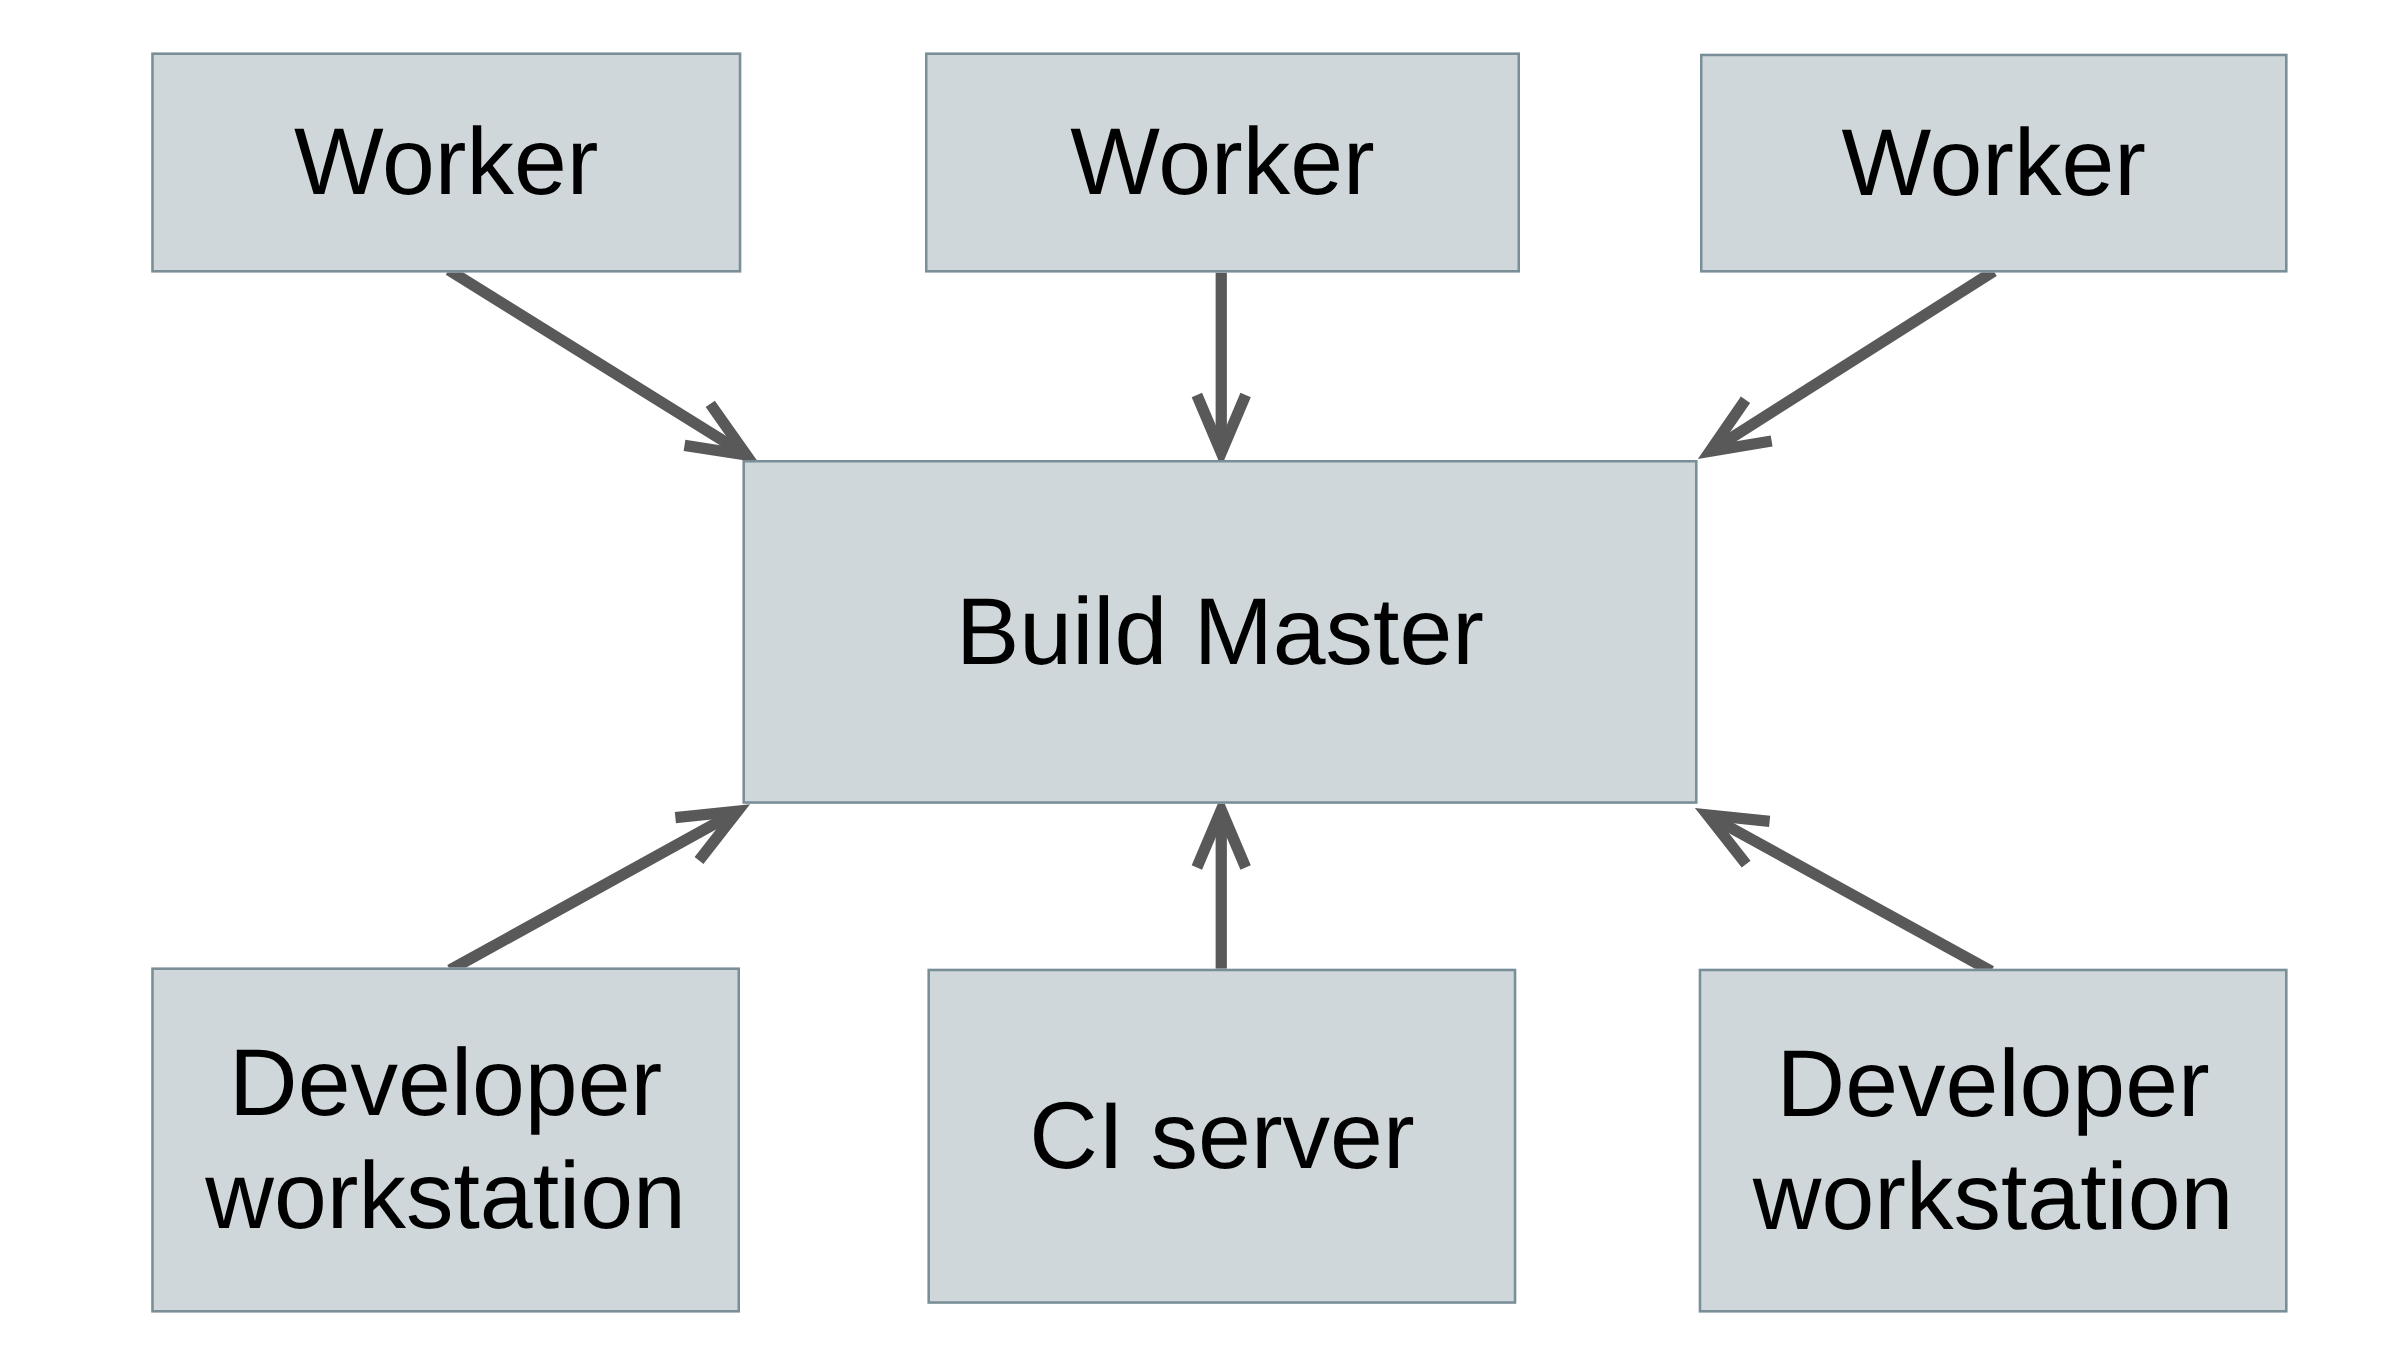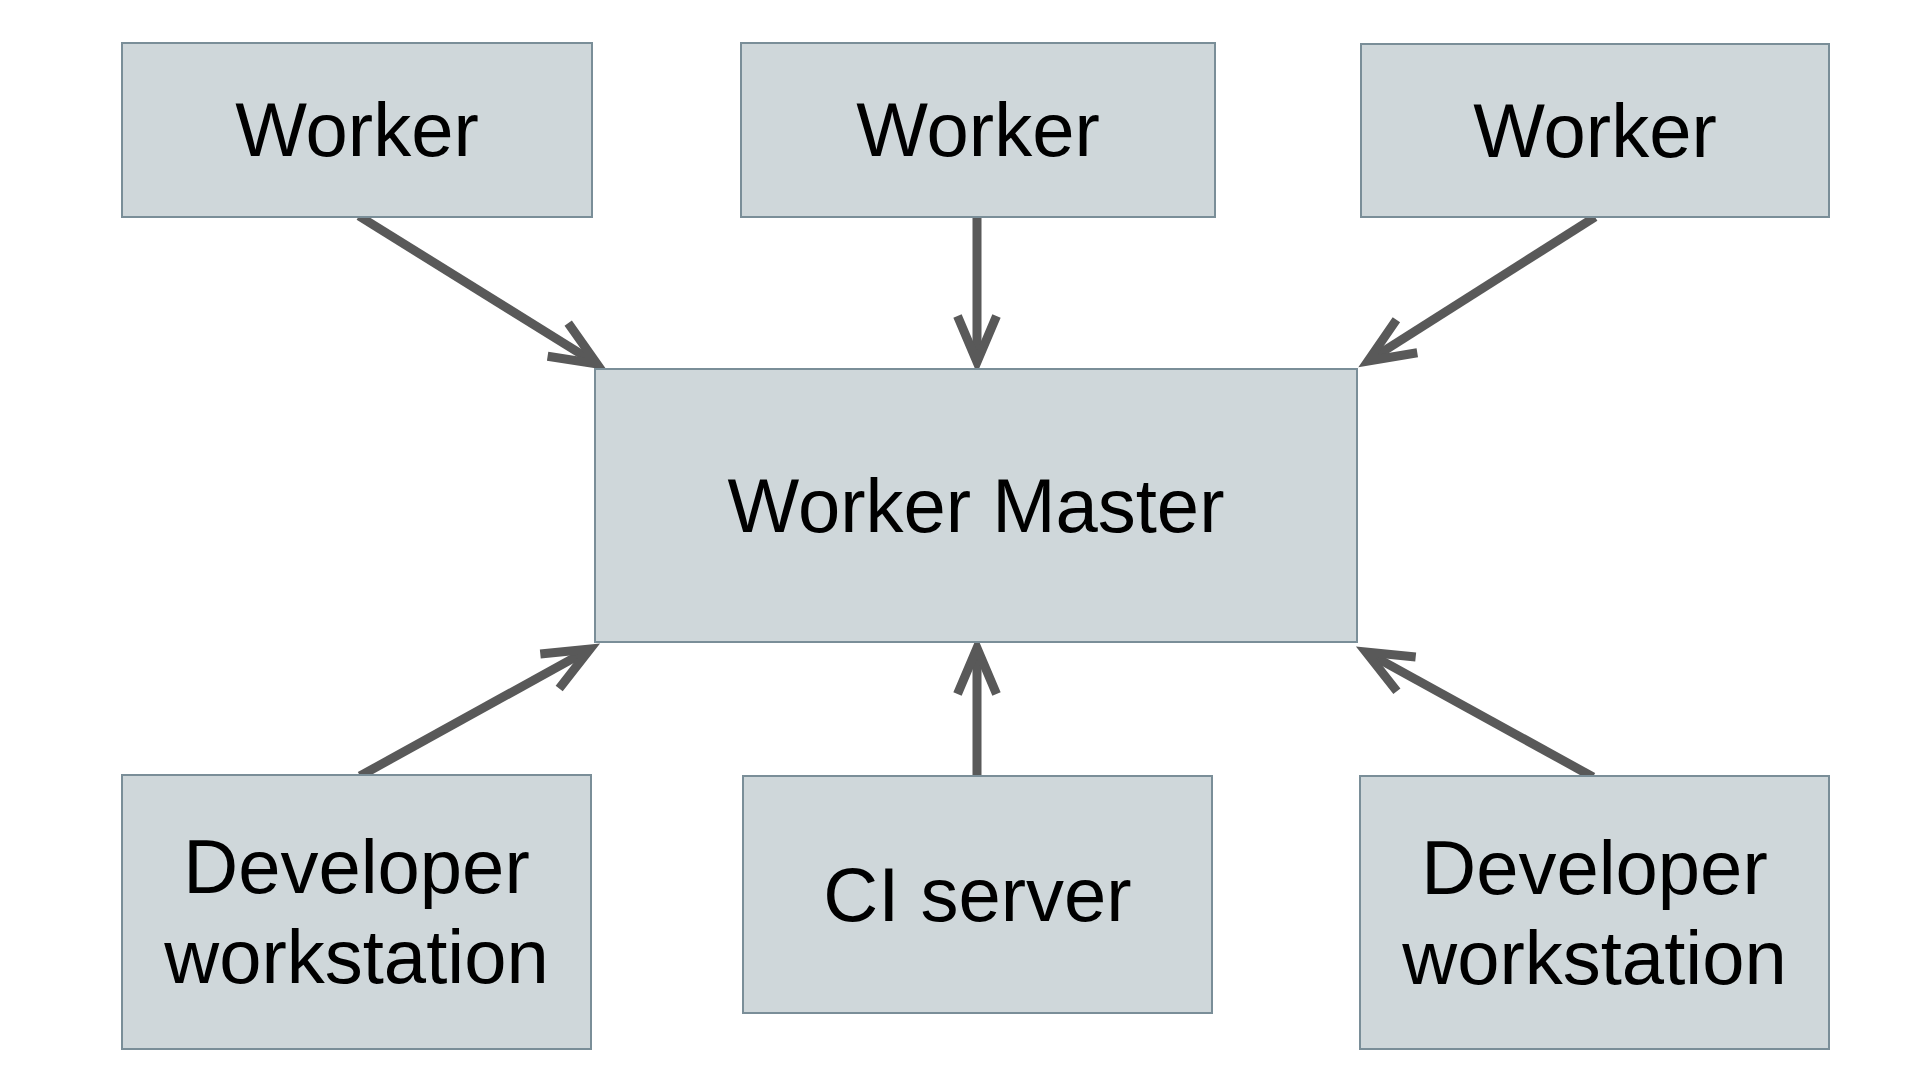--- a/index.html
+++ b/index.html
@@ -81,25 +81,25 @@
       <div class="node" style="left: 121px; top: 42px; width: 472px; height: 176px;">
         <span class="node-label">Worker</span>
       </div>
       <div class="node" style="left: 740px; top: 42px; width: 476px; height: 176px;">
         <span class="node-label">Worker</span>
       </div>
       <div class="node" style="left: 1360px; top: 43px; width: 470px; height: 175px;">
         <span class="node-label">Worker</span>
       </div>
       <div class="node" style="left: 594px; top: 368px; width: 764px; height: 275px;">
-        <span class="node-label">Worker Master</span>
+        <span class="node-label">Build Master</span>
       </div>
       <div class="node" style="left: 121px; top: 774px; width: 471px; height: 276px;">
         <span class="node-label">Developer workstation</span>
       </div>
-      <div class="node" style="left: 742px; top: 775px; width: 471px; height: 239px;">
+      <div class="node" style="left: 742px; top: 775px; width: 471px; height: 268px;">
         <span class="node-label">CI server</span>
       </div>
       <div class="node" style="left: 1359px; top: 775px; width: 471px; height: 275px;">
         <span class="node-label">Developer workstation</span>
       </div>
     </div>
 </div>
 
 </body></html>

